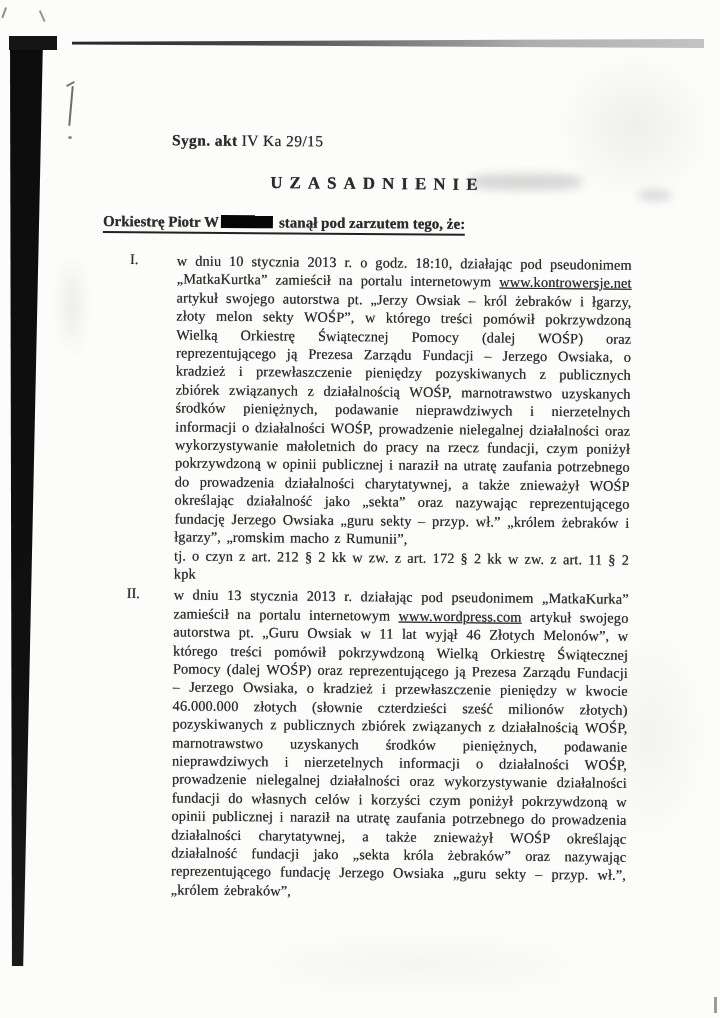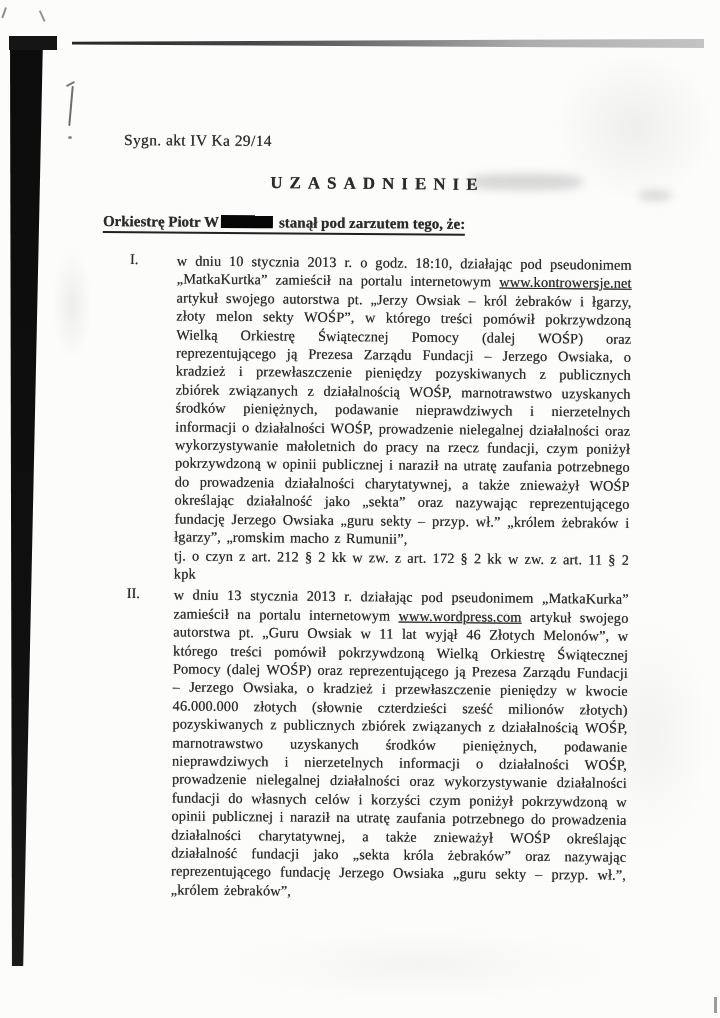--- a/index.html
+++ b/index.html
@@ -49,21 +49,21 @@
   .blob5 { left:52px; top:250px; width:40px; height:110px;
     background:radial-gradient(closest-side,rgba(110,110,110,0.10),rgba(110,110,110,0)); }
   .blob6 { left:230px; top:930px; width:380px; height:70px;
     background:radial-gradient(closest-side,rgba(120,120,120,0.06),rgba(120,120,120,0)); }
   
   .ink { text-shadow:0 0 0.7px rgba(40,40,40,0.75); }
   .sygn {
     position:absolute; left:124px; top:131px; font-size:15.5px;
     letter-spacing:0.4px; transform:rotate(0.4deg); transform-origin:left top;
   }
-  .sygn .lbl { font-weight:normal; }
+  .sygn .lbl { font-weight:bold;margin-left:48px; }
   .doc-title {
     position:absolute; left:120px; top:174px; width:515px; text-align:center;
     font-size:17px; font-weight:bold; letter-spacing:7px;
     transform:rotate(0.5deg); transform-origin:center top;
   }
   .intro {
     position:absolute; left:103px; top:213px; font-size:15px; font-weight:bold;
     transform:rotate(0.45deg); transform-origin:left top; white-space:nowrap;
   }
   .intro-line { border-bottom:2px solid #222; padding-bottom:2px; }
@@ -99,21 +99,21 @@
   <div class="edge-tick-br"></div>
   <div class="blob blob1"></div>
   <div class="blob blob2"></div>
   <div class="blob blob3"></div>
   <div class="blob blob4"></div>
   <div class="blob blob5"></div>
   <div class="blob blob6"></div>
 
   <div class="sygn ink">
     <span class="lbl">Sygn. akt</span>
-    <span>IV Ka 29/14</span>
+    <span>IV Ka 29/15</span>
   </div>
 
   <div class="doc-title ink">UZASADNIENIE</div>
 
   <div class="intro ink">
     <span class="intro-line">
       <span>Orkiestrę Piotr W</span><span class="redaction"></span><span>stanął pod zarzutem tego, że:</span>
     </span>
   </div>
 

